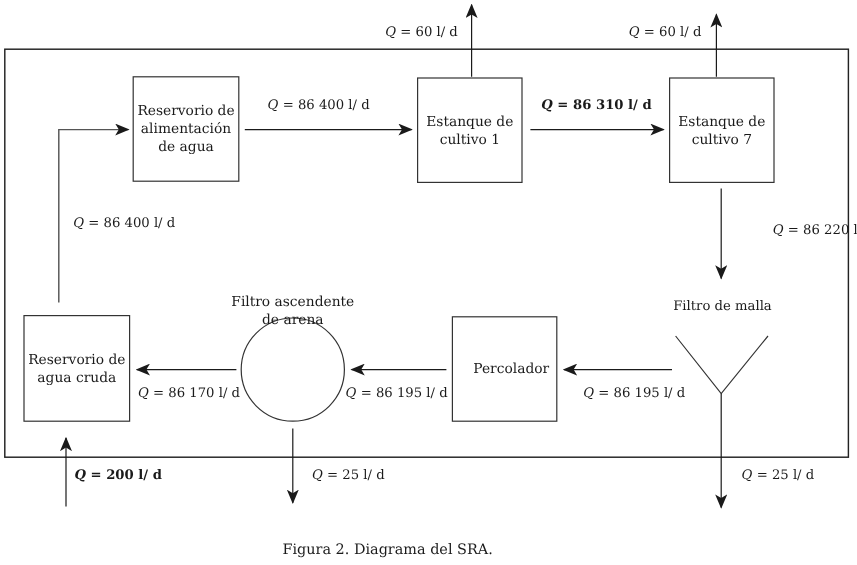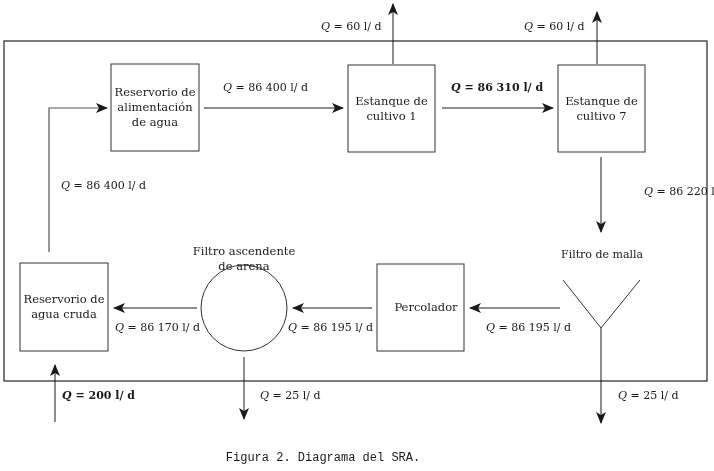--- a/index.html
+++ b/index.html
@@ -2,21 +2,21 @@
 <html><head>
 <meta charset="utf-8">
 <style>
   html, body { margin:0; padding:0; background:#ffffff; }
   body { width:714px; height:471px; position:relative; overflow:hidden;
          font-family: "DejaVu Serif", "Liberation Serif", serif; color:#1a1a1a; }
   svg { position:absolute; left:0; top:0; }
   .lbl { position:absolute; font-size:11px; line-height:15px; white-space:nowrap; }
   .lbl i { font-style:italic; }
   .box-text { position:absolute; font-size:11.5px; line-height:15px; text-align:center; display:flex; align-items:center; justify-content:center; }
-  .caption { position:absolute; left:0; width:646px; top:451px; text-align:center; font-size:12px;font-family:Liberation Mono, monospace; }
+  .caption { position:absolute; left:0; width:646px; top:451px; text-align:center; font-size:12px; }
 </style>
 </head>
 <body>
 
 <svg width="714" height="471">
   <defs>
     <marker id="ah" viewBox="0 0 12 10" refX="11" refY="5" markerWidth="12" markerHeight="10" orient="auto" markerUnits="userSpaceOnUse">
       <path d="M0,0 L12,5 L0,10 L3,5 Z" fill="#1a1a1a"></path>
     </marker>
   </defs>

